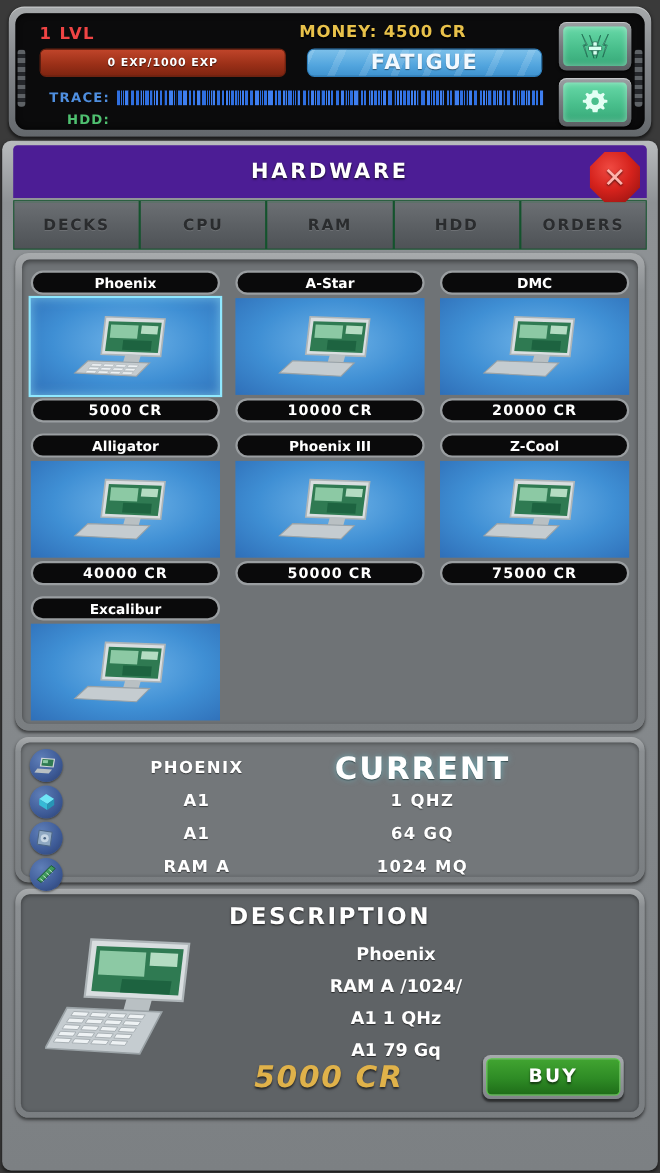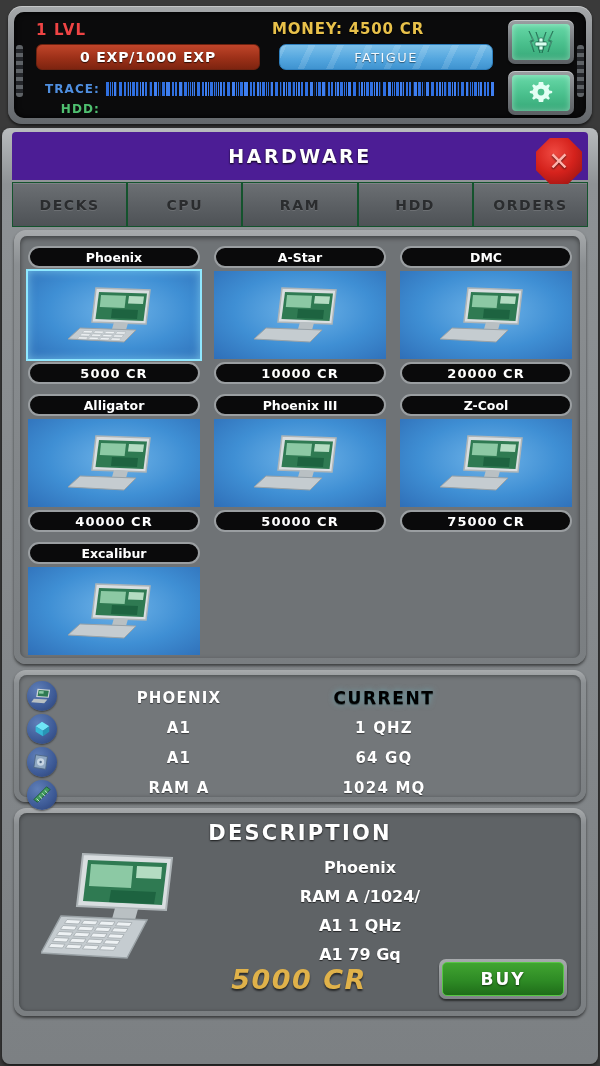--- a/index.html
+++ b/index.html
@@ -55,36 +55,36 @@
   }
   #exp-bar {
     position: absolute; left: 22px; top: 32px;
     width: 224px; height: 26px;
     border-radius: 6px;
     background: linear-gradient(180deg,#c0452a 0%, #9c3018 55%, #7d2410 100%);
     border: 1px solid #6d2210;
     display: flex; align-items: center; justify-content: center;
   }
   #exp-bar span {
-    color: #fff; font-size: 14px; font-weight: bold; letter-spacing: .8px;
+    color: #fff; font-size: 10px; font-weight: bold; letter-spacing: .8px;
     font-family: "DejaVu Sans", sans-serif;
     text-shadow: 0 1px 1px rgba(0,0,0,.7);
   }
   #fatigue-bar {
     position: absolute; left: 265px; top: 32px;
     width: 214px; height: 26px;
     border-radius: 7px;
     background:
       repeating-linear-gradient(115deg, rgba(255,255,255,.13) 0 6px, rgba(255,255,255,0) 6px 26px),
       linear-gradient(180deg,#7cc0ea 0%, #52a5de 60%, #3f93d0 100%);
     border: 1px solid #2e7fbd;
     display: flex; align-items: center; justify-content: center;
   }
   #fatigue-bar span {
-    color: #f2f9ff; font-size: 13px; font-weight: normal; letter-spacing: 1.4px;
+    color: #f2f9ff; font-size: 19px; font-weight: bold; letter-spacing: 1.4px;
     font-family: "DejaVu Sans", sans-serif;
     text-shadow: 0 1px 1px rgba(0,0,0,.45);
   }
 
   .meter-row { position: absolute; left: 24px; display: flex; align-items: center; }
   #trace-row { top: 70px; }
   #hdd-row  { top: 90px; }
   .meter-label {
     font-size: 12px; font-weight: bold; letter-spacing: 1.1px;
     font-family: "DejaVu Sans", sans-serif;
@@ -270,21 +270,21 @@
     font-family: "DejaVu Sans", sans-serif;
     text-shadow: 0 1px 1px rgba(0,0,0,.5);
   }
   .stat-col-b {
     width: 210px; text-align: center;
     color: #fff; font-size: 15px; font-weight: bold; letter-spacing: 1.2px;
     font-family: "DejaVu Sans", sans-serif;
     text-shadow: 0 1px 1px rgba(0,0,0,.5);
   }
   .stat-col-b.current {
-    color: #000000; font-size: 17px; letter-spacing: 1.6px;
+    color: #ffffff; font-size: 28px; letter-spacing: 1.6px;
     text-shadow: 0 0 6px rgba(110,226,242,.5), 0 1px 1px rgba(0,0,0,.6);
   }
 
   
   #desc-panel {
     margin: 6px 8px 0 8px;
     height: 208px;
     border-radius: 12px;
     background: linear-gradient(180deg,#a8abad 0%, #8b8f92 8%, #7a7e81 100%);
     padding: 5px;

